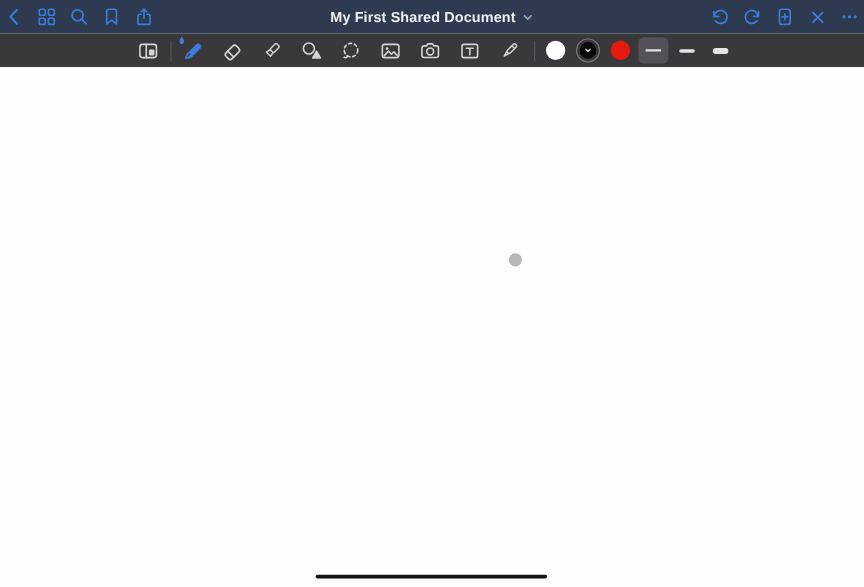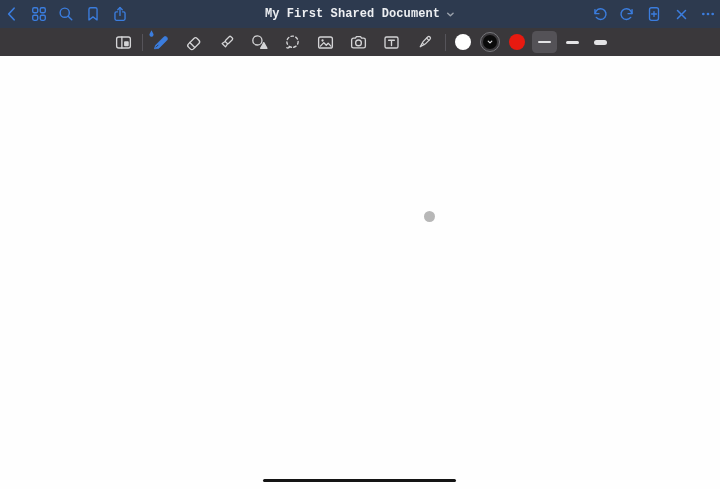--- a/index.html
+++ b/index.html
@@ -1,18 +1,18 @@
 <!DOCTYPE html>
 <html><head>
 <meta charset="utf-8">
 <style>
   * { margin:0; padding:0; box-sizing:border-box; }
   html,body { width:720px; height:489px; overflow:hidden; background:#fff;
               font-family:"Liberation Sans", sans-serif; }
-  .app { position:relative; width:720px; height:489px;font-family:Liberation Mono, monospace; }
+  .app { position:relative; width:720px; height:489px; }
 
   
   .top-bar { position:absolute; top:0; left:0; width:720px; height:28px;
              background:#2d3a4f; display:flex; align-items:center; }
   .tb-group { display:flex; align-items:center; gap:7px; }
   .tb-left  { padding-left:2px; }
   .tb-right { margin-left:auto; padding-right:2px; }
   .tb-btn { width:20px; height:22px; display:flex; align-items:center; justify-content:center;
             color:#3b7dde; cursor:pointer; }
   .tb-btn svg { display:block; }

